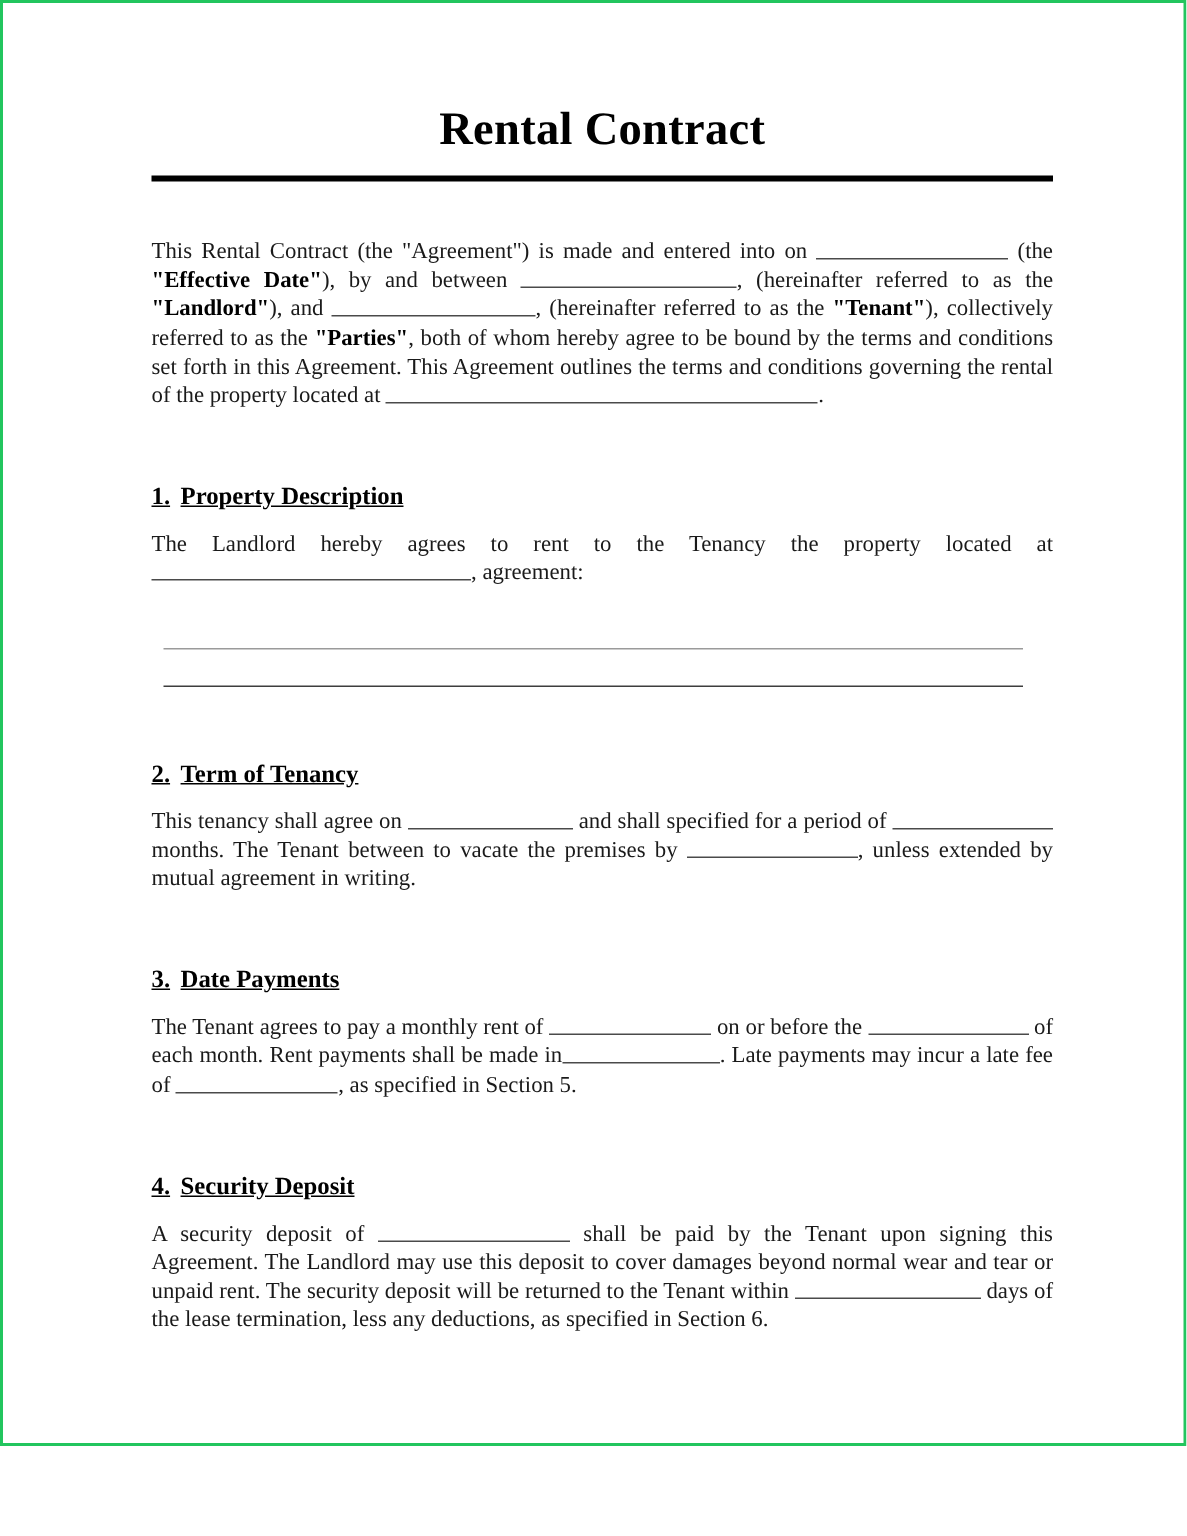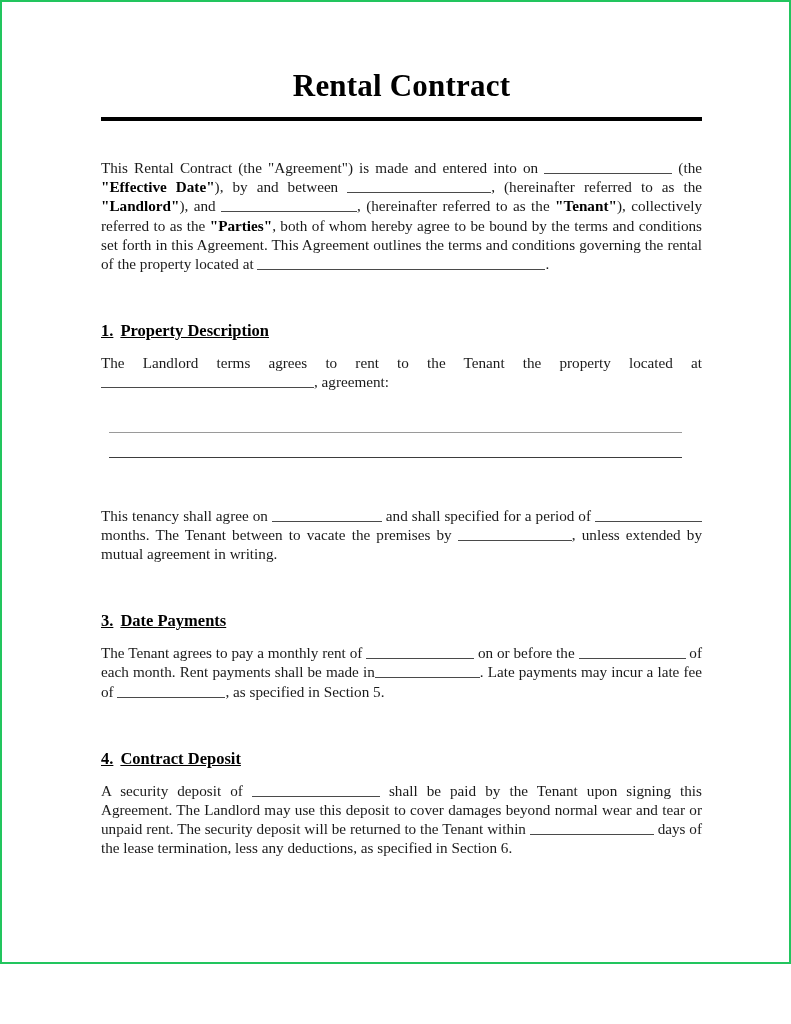--- a/index.html
+++ b/index.html
@@ -122,37 +122,38 @@
 <div class="page">
   <div class="content">
 
     <h1 class="doc-title">Rental Contract</h1>
     <div class="title-rule"></div>
 
     <p class="para intro"><span>This Rental Contract (the "Agreement") is made and entered into on </span><span class="blank b-date"></span><span> (the </span><b>"Effective Date"</b><span>), by and between </span><span class="blank b-landlord"></span><span>, (hereinafter referred to as the </span><b>"Landlord"</b><span>),  and </span><span class="blank b-tenant"></span><span>, (hereinafter referred to as the </span><b>"Tenant"</b><span>), collectively referred to as the </span><b>"Parties"</b><span>, both of whom hereby agree to be bound by the terms and conditions set forth in this Agreement. This Agreement outlines the terms and conditions governing the rental of the property located at </span><span class="blank b-address"></span><span>.</span></p>
 
     <div class="section">
       <div class="sec-heading"><span class="sec-num">1.</span><span class="sec-name">Property Description</span></div>
-      <p class="para"><span>The Landlord terms agrees to rent to the Tenant the property located at </span><span class="blank b-prop"></span><span>, agreement:</span></p>
+      <p class="para"><span>The Landlord hereby agrees to rent to the Tenancy the property located at </span><span class="blank b-prop"></span><span>, agreement:</span></p>
       <div class="rule-row">
         <div class="gap-40"></div>
         <div class="write-line"></div>
         <div class="gap-24"></div>
         <div class="write-line dark"></div>
       </div>
     </div>
 
     <div class="section">
+      <div class="sec-heading"><span class="sec-num">2.</span><span class="sec-name">Term of Tenancy</span></div>
       <p class="para"><span>This tenancy shall agree on </span><span class="blank b-begin"></span><span> and shall specified for a period of </span><span class="blank b-months"></span><span> months. The Tenant between to vacate the premises by </span><span class="blank b-vacate"></span><span>, unless extended by mutual agreement in writing.</span></p>
     </div>
 
     <div class="section">
       <div class="sec-heading"><span class="sec-num">3.</span><span class="sec-name">Date Payments</span></div>
       <p class="para"><span>The Tenant agrees to pay a monthly rent of </span><span class="blank b-rent"></span><span> on or before the </span><span class="blank b-dayof"></span><span> of each month. Rent payments shall be made in</span><span class="blank b-madein"></span><span>. Late payments may incur a late fee of </span><span class="blank b-latefee"></span><span>, as specified in Section 5.</span></p>
     </div>
 
     <div class="section">
-      <div class="sec-heading"><span class="sec-num">4.</span><span class="sec-name">Contract Deposit</span></div>
+      <div class="sec-heading"><span class="sec-num">4.</span><span class="sec-name">Security Deposit</span></div>
       <p class="para"><span>A security deposit of </span><span class="blank b-deposit"></span><span> shall be paid by the Tenant upon signing this Agreement. The Landlord may use this deposit to cover damages beyond normal wear and tear or unpaid rent. The security deposit will be returned to the Tenant within </span><span class="blank b-days"></span><span> days of the lease termination, less any deductions, as specified in Section 6.</span></p>
     </div>
 
   </div>
 </div>
 
 </body></html>

